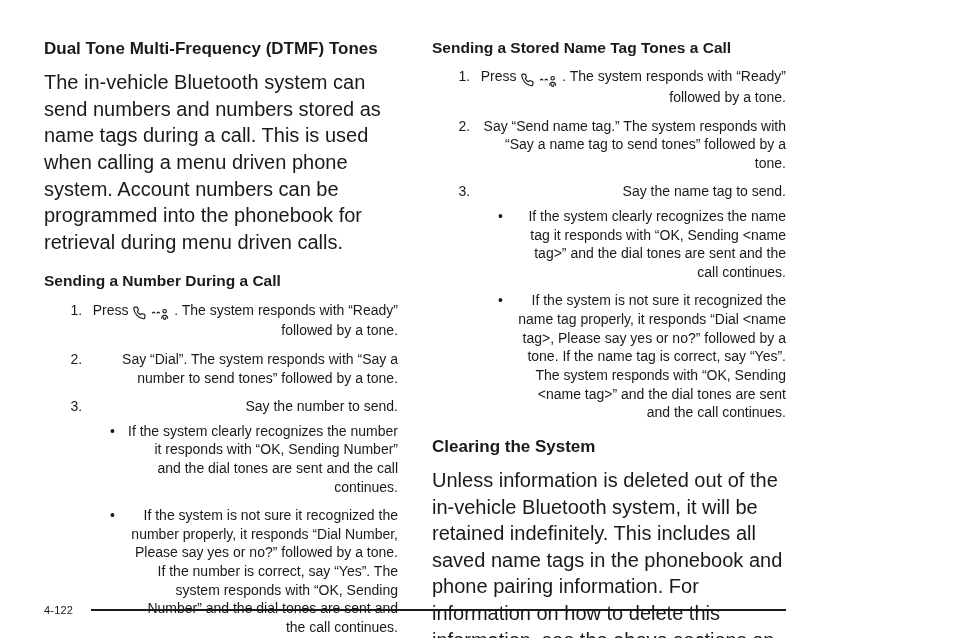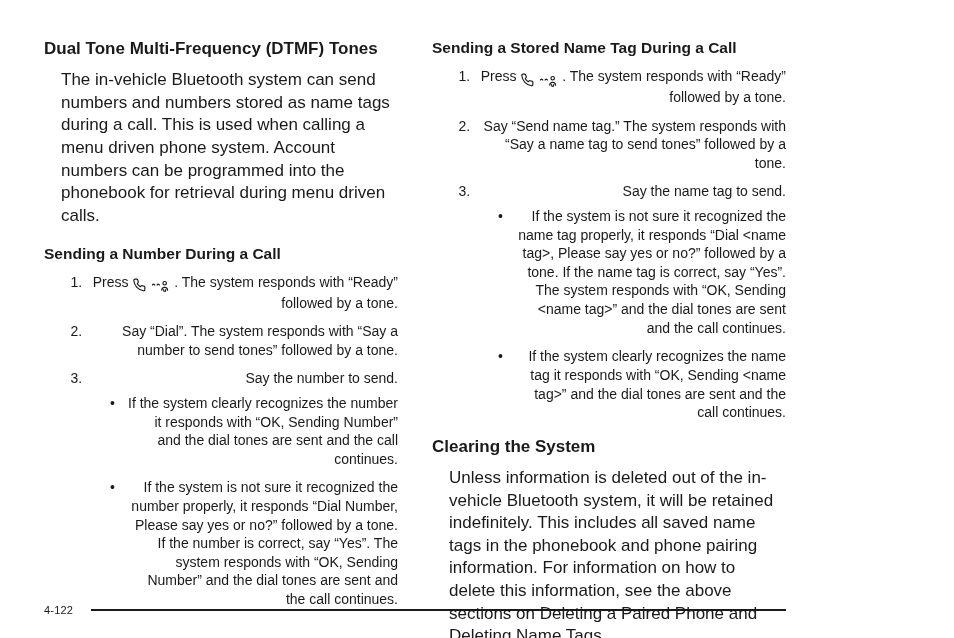--- a/index.html
+++ b/index.html
@@ -32,23 +32,23 @@
     margin: 0 0 10px 0;
     line-height: 1.25;
   }
   h3.subsection {
     font-size: 15.5px;
     font-weight: bold;
     margin: 16px 0 10px 0;
     line-height: 1.25;
   }
   p.body {
-    font-size: 17px;
+    font-size: 20px;
     line-height: 1.33;
-    margin: 0 0 12px 17px;
+    margin: 0 0 12px 0;
   }
   ol.steps {
     list-style: decimal;
     margin: 0 0 8px 0;
     padding-left: 42px;
     font-size: 14px;
     line-height: 1.33;
     text-align: right;
   }
   ol.steps > li {
@@ -132,21 +132,21 @@
           <span>Say the number to send.</span>
           <ul class="bullets">
             <li>If the system clearly recognizes the number it responds with “OK, Sending Number” and the dial tones are sent and the call continues.</li>
             <li>If the system is not sure it recognized the number properly, it responds “Dial Number, Please say yes or no?” followed by a tone. If the number is correct, say “Yes”. The system responds with “OK, Sending Number” and the dial tones are sent and the call continues.</li>
           </ul>
         </li>
       </ol>
     </div>
 
     <div class="col">
-      <h3 class="subsection" style="margin-top:0">Sending a Stored Name Tag During a Call</h3>
+      <h3 class="subsection" style="margin-top:0">Sending a Stored Name Tag Tones a Call</h3>
 
       <ol class="steps">
         <li>
           <span>Press </span>
           <span class="icons">
             <svg width="14" height="14" viewBox="0 0 24 24" fill="none" stroke="#1a1a1a" stroke-width="2" stroke-linecap="round" stroke-linejoin="round">
                 <path d="M22 16.92v3a2 2 0 0 1-2.18 2A19.86 19.86 0 0 1 3.07 4.18 2 2 0 0 1 5 2h3a2 2 0 0 1 2 1.72c.12.9.33 1.78.63 2.63a2 2 0 0 1-.45 2.11L9 9.91a16 16 0 0 0 5.09 5.09l1.45-1.18a2 2 0 0 1 2.11-.45c.85.3 1.73.51 2.63.63A2 2 0 0 1 22 16.92z"></path>
               </svg>
           </span>
           <span class="icons">
@@ -157,22 +157,22 @@
                 <path d="M19 21c0-3 2.5-5 5-5s5 2 5 5"></path>
                 <path d="M22 20l1 3M26 20l-1 3"></path>
               </svg>
           </span>
           <span> . The system responds with “Ready” followed by a tone.</span>
         </li>
         <li>Say “Send name tag.” The system responds with “Say a name tag to send tones” followed by a tone.</li>
         <li>
           <span>Say the name tag to send.</span>
           <ul class="bullets">
+            <li>If the system clearly recognizes the name tag it responds with “OK, Sending &lt;name tag&gt;” and the dial tones are sent and the call continues.</li>
             <li>If the system is not sure it recognized the name tag properly, it responds “Dial &lt;name tag&gt;, Please say yes or no?” followed by a tone. If the name tag is correct, say “Yes”. The system responds with “OK, Sending &lt;name tag&gt;” and the dial tones are sent and the call continues.</li>
-            <li>If the system clearly recognizes the name tag it responds with “OK, Sending &lt;name tag&gt;” and the dial tones are sent and the call continues.</li>
           </ul>
         </li>
       </ol>
 
       <h2 class="section" style="margin-top:14px">Clearing the System</h2>
       <p class="body">Unless information is deleted out of the in-vehicle Bluetooth system, it will be retained indefinitely. This includes all saved name tags in the phonebook and phone pairing information. For information on how to delete this information, see the above sections on Deleting a Paired Phone and Deleting Name Tags.</p>
     </div>
 
   </div>
 

